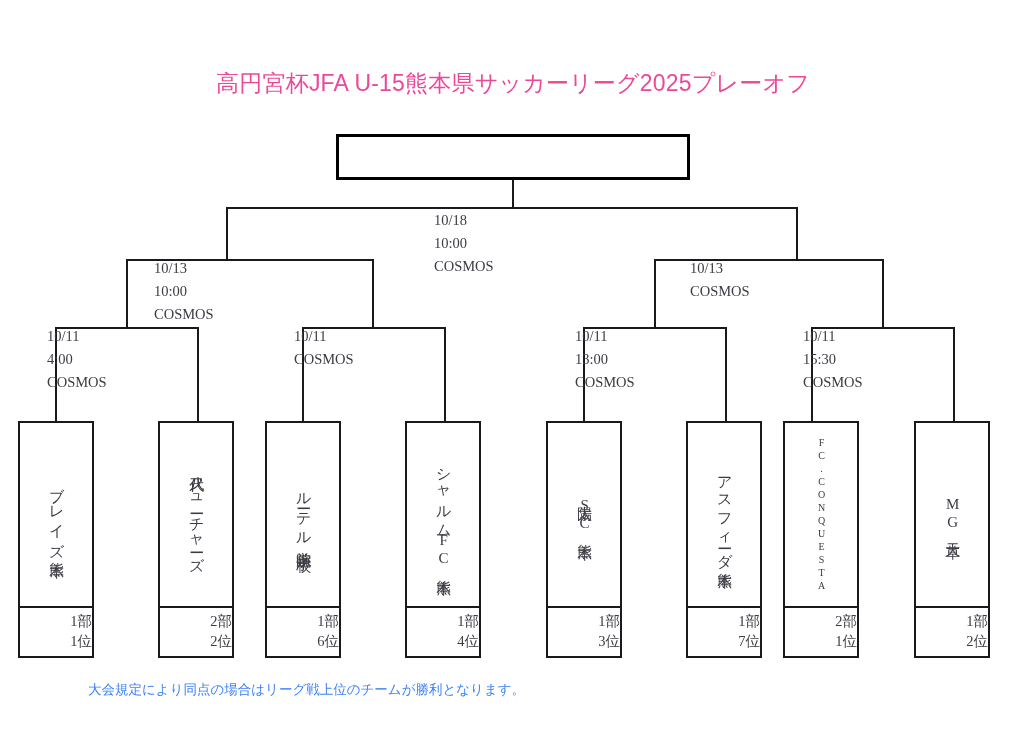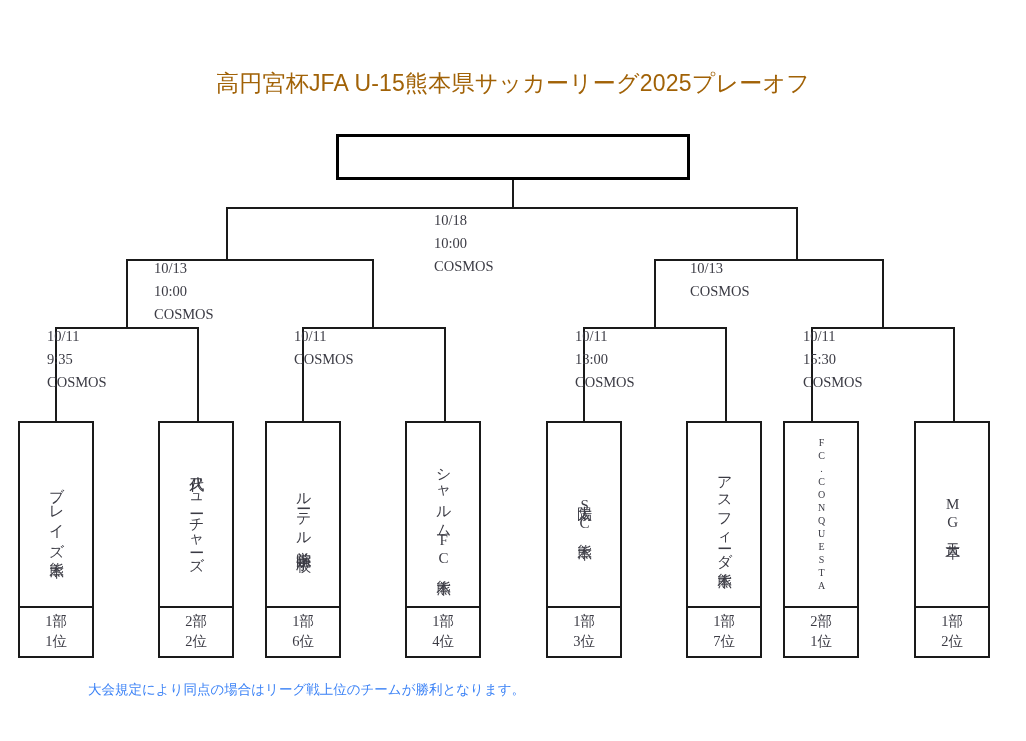--- a/index.html
+++ b/index.html
@@ -26,21 +26,21 @@
   
   .title {
     position: absolute;
     left: 0;
     top: 68px;
     width: 1026px;
     text-align: center;
     font-family: "Liberation Sans", "DejaVu Sans", sans-serif;
     font-size: 23px;
     font-weight: 400;
-    color: #a16207;
+    color: #ec4899;
     letter-spacing: 0.2px;
     white-space: nowrap;
   }
 
   
   .champion-box {
     position: absolute;
     left: 336px;
     top: 134px;
     width: 354px;
@@ -108,21 +108,21 @@
   }
   .rank-cell {
     flex: 0 0 auto;
     border-top: 2px solid #1a1a1a;
     text-align: center;
     padding: 3px 0 5px 0;
     font-size: 14.5px;
     line-height: 20px;
     color: #3b3b44;
   }
-  .rank-cell .rk-line { display: block; }
+  .rank-cell .rk-line { display: block; text-align: right; }
 
   
   .footer-note {
     position: absolute;
     left: 88px;
     top: 681px;
     font-family: Liberation Mono, monospace;
     font-size: 13.5px;
     color: #3b82f6;
     white-space: nowrap;
@@ -180,21 +180,21 @@
     <span class="mi-line">COSMOS</span>
   </div>
 
   <div class="match-info" style="left:690px; top:257px; width:158px;">
     <span class="mi-line">10/13</span>
     <span class="mi-line">COSMOS</span>
   </div>
 
   <div class="match-info" style="left:47px; top:325px; width:158px;">
     <span class="mi-line">10/11</span>
-    <span class="mi-line">9:35</span>
+    <span class="mi-line">4:00</span>
     <span class="mi-line">COSMOS</span>
   </div>
 
   <div class="match-info" style="left:294px; top:325px; width:158px;">
     <span class="mi-line">10/11</span>
     <span class="mi-line">COSMOS</span>
   </div>
 
   <div class="match-info" style="left:575px; top:325px; width:158px;">
     <span class="mi-line">10/11</span>

